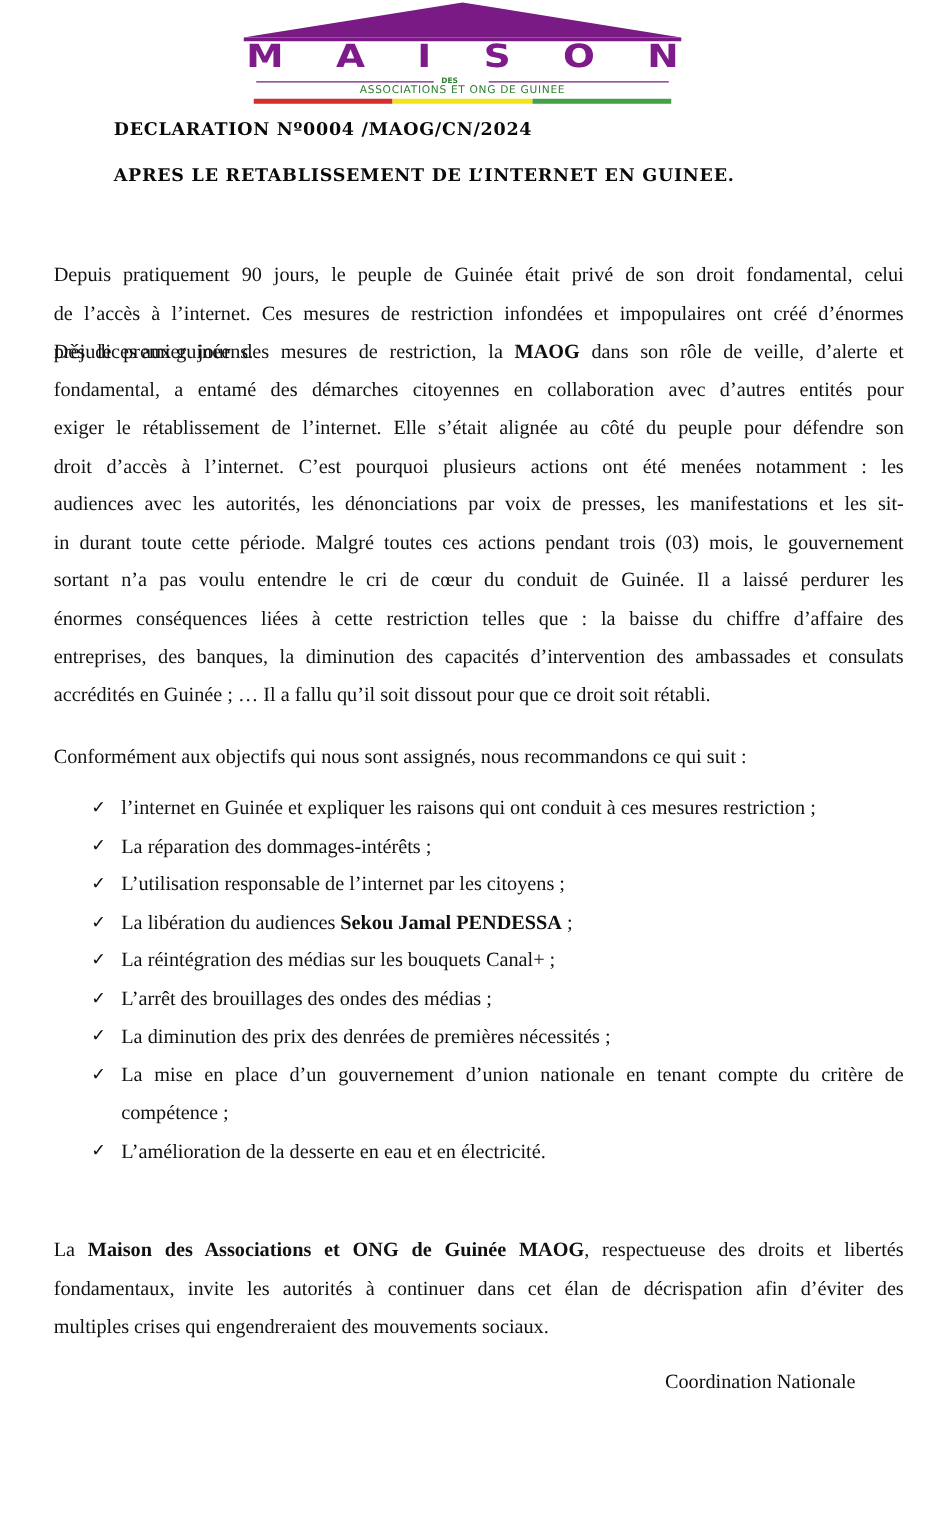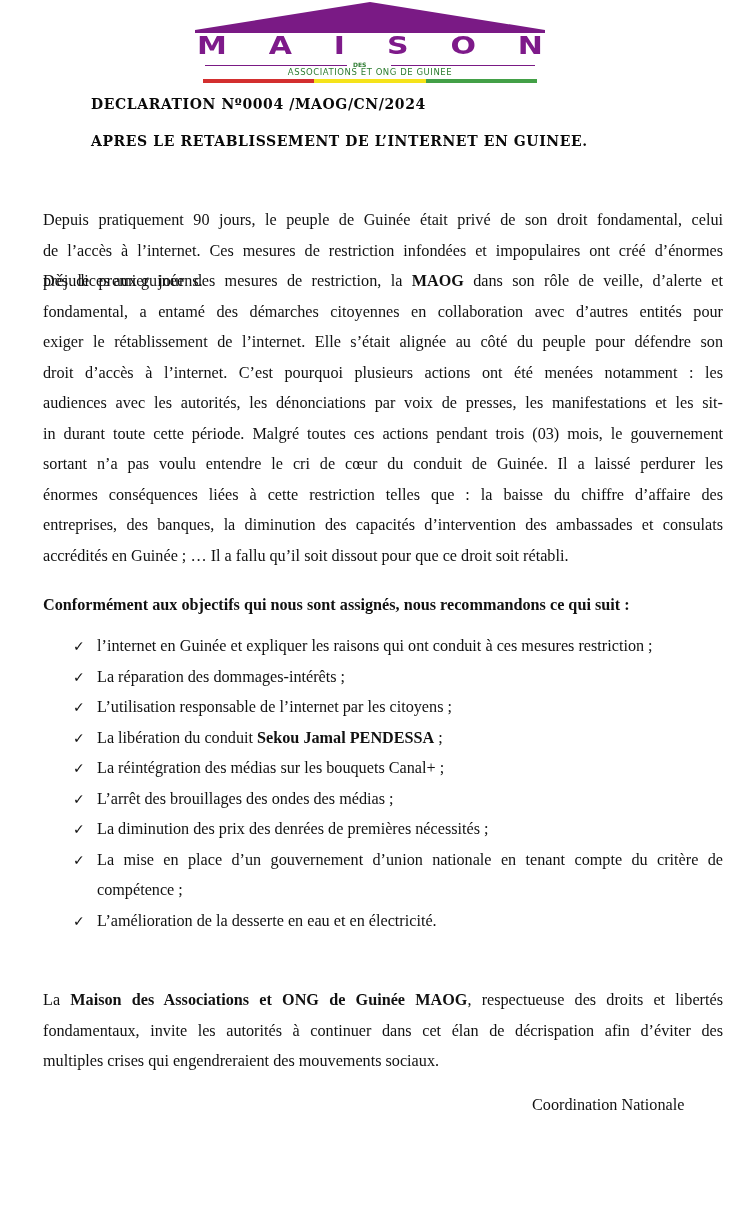--- a/index.html
+++ b/index.html
@@ -207,40 +207,40 @@
   <span class="line">exiger le rétablissement de l’internet. Elle s’était alignée au côté du peuple pour défendre son</span>
   <span class="line">droit d’accès à l’internet. C’est pourquoi plusieurs actions ont été menées notamment : les</span>
   <span class="line">audiences avec les autorités, les dénonciations par voix de presses, les manifestations et les sit-</span>
   <span class="line">in durant toute cette période. Malgré toutes ces actions pendant trois (03) mois, le gouvernement</span>
   <span class="line">sortant n’a pas voulu entendre le cri de cœur du conduit de Guinée. Il a laissé perdurer les</span>
   <span class="line">énormes conséquences liées à cette restriction telles que : la baisse du chiffre d’affaire des</span>
   <span class="line">entreprises, des banques, la diminution des capacités d’intervention des ambassades et consulats</span>
   <span class="line last">accrédités en Guinée ; … Il a fallu qu’il soit dissout pour que ce droit soit rétabli.</span>
 </div>
 
-<div class="p" style="top:590px;font-weight:bold;">
+<div class="p" style="top:590px;">
   <span class="line last">Conformément aux objectifs qui nous sont assignés, nous recommandons ce qui suit :</span>
 </div>
 
 <div class="checklist" style="top:631px;">
   <div class="check-item">
     <span class="check-icon">✓</span>
     <span class="line last">l’internet en Guinée et expliquer les raisons qui ont conduit à ces mesures restriction ;</span>
   </div>
   <div class="check-item">
     <span class="check-icon">✓</span>
     <span>La réparation des dommages-intérêts ;</span>
   </div>
   <div class="check-item">
     <span class="check-icon">✓</span>
     <span>L’utilisation responsable de l’internet par les citoyens ;</span>
   </div>
   <div class="check-item">
     <span class="check-icon">✓</span>
-    <span>La libération du conduit </span><b>Sekou Jamal PENDESSA</b><span> ;</span>
+    <span>La libération du audiences </span><b>Sekou Jamal PENDESSA</b><span> ;</span>
   </div>
   <div class="check-item">
     <span class="check-icon">✓</span>
     <span>La réintégration des médias sur les bouquets Canal+ ;</span>
   </div>
   <div class="check-item">
     <span class="check-icon">✓</span>
     <span>L’arrêt des brouillages des ondes des médias ;</span>
   </div>
   <div class="check-item">

